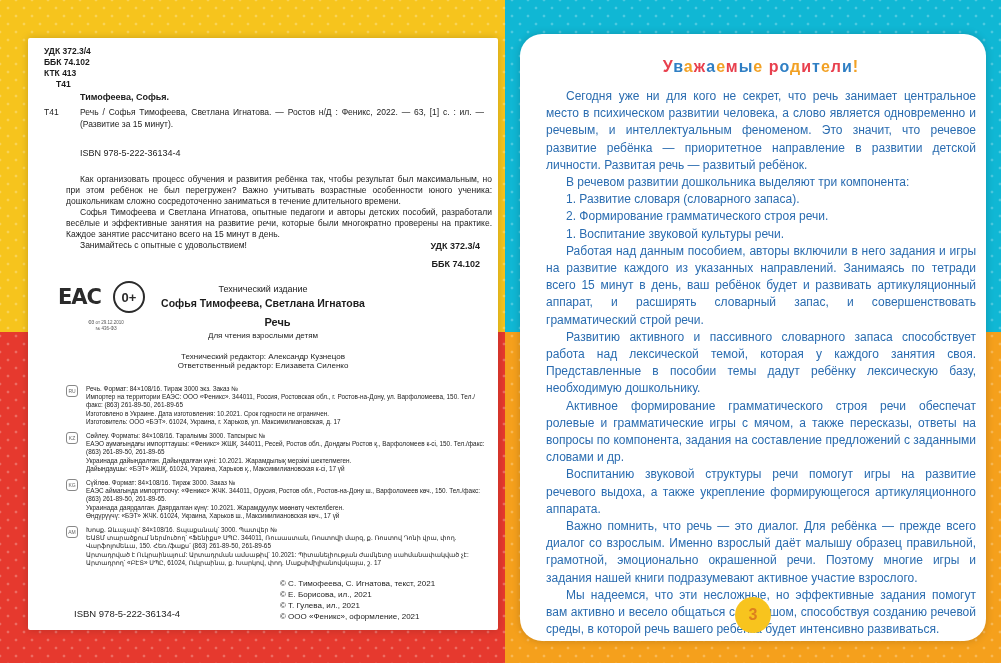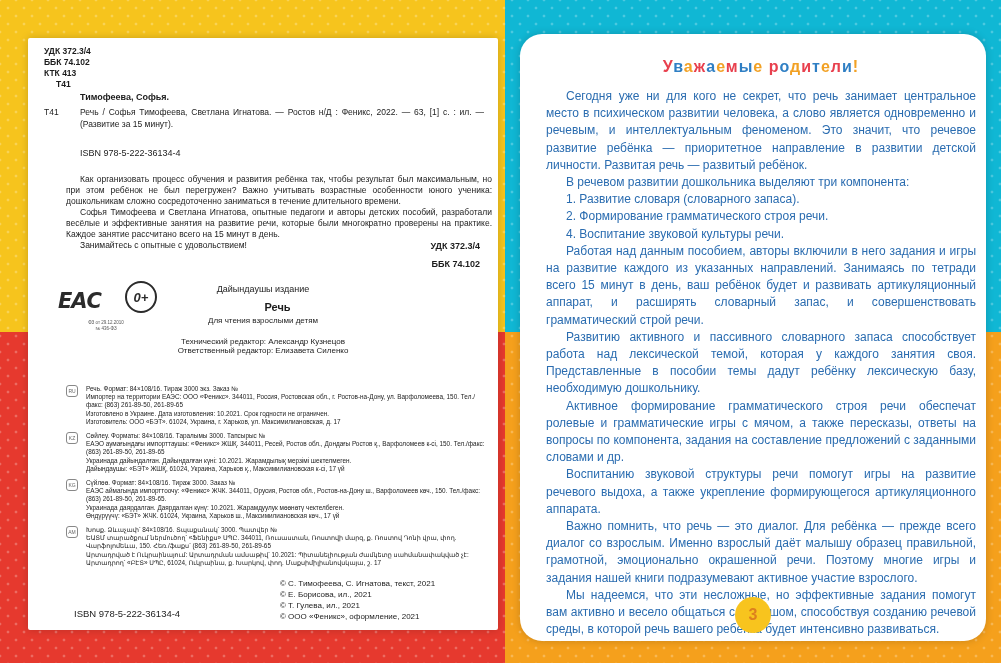--- a/index.html
+++ b/index.html
@@ -25,21 +25,21 @@
   .udk-block{position:absolute;left:16px;top:8px;font-size:8.5px;font-weight:bold;line-height:11px;}
   .udk-block .t41{padding-left:12px;}
   .author-heading{position:absolute;left:52px;top:54px;font-size:9px;font-weight:bold;}
   .catalog-code{position:absolute;left:16px;top:69px;font-size:8.5px;}
   .catalog-text{position:absolute;left:52px;top:69px;width:404px;font-size:8.5px;
     line-height:11.5px;text-align:justify;}
   .isbn-top{position:absolute;left:52px;top:110px;font-size:9px;}
   .annotation{position:absolute;left:38px;top:136px;width:426px;font-size:8.5px;line-height:11px;text-align:justify;}
   .annotation p{margin:0;text-indent:14px;}
   .udk-right{position:absolute;right:18px;top:199px;text-align:right;font-size:9px;font-weight:bold;line-height:18px;}
-  .marks{position:absolute;left:30px;top:243px;display:flex;align-items:flex-end;gap:24px;font-style:italic;}
+  .marks{position:absolute;left:30px;top:243px;display:flex;align-items:center;gap:12px;}
   .eac{font-size:21px;font-weight:bold;letter-spacing:-1px;color:#2b2b2b;
        font-family:"DejaVu Sans", sans-serif;}
   .age-circle{width:32px;height:32px;border:2.5px solid #2b2b2b;border-radius:50%;
     display:flex;align-items:center;justify-content:center;font-weight:bold;font-size:13px;color:#2b2b2b;}
   .age-law{position:absolute;left:30px;top:282px;width:96px;text-align:center;
     font-size:4.5px;line-height:5.5px;color:#555;}
   .edition-block{position:absolute;left:0;top:246px;width:100%;text-align:center;}
   .edition-type{font-size:9px;}
   .ed-authors{margin-top:3px;font-size:10.5px;font-weight:bold;}
   .ed-title{margin-top:7px;font-size:11px;font-weight:bold;margin-left:29px;}
@@ -105,21 +105,22 @@
       <div class="age-circle">
         <span>0+</span>
       </div>
     </div>
     <div class="age-law">
       <div>ФЗ от 29.12.2010</div>
       <div>№ 436-ФЗ</div>
     </div>
 
     <div class="edition-block">
-      <div class="edition-type">Дайындаушы издание</div>
+      <div class="edition-type">Технический издание</div>
+      <div class="ed-authors">Софья Тимофеева, Светлана Игнатова</div>
       <div class="ed-title">Речь</div>
       <div class="ed-subtitle">Для чтения взрослыми детям</div>
       <div class="ed-editor first">Технический редактор: Александр Кузнецов</div>
       <div class="ed-editor">Ответственный редактор: Елизавета Силенко</div>
     </div>
 
     <div class="imprint">
       <div class="imprint-group">
         <span class="lang-icon">RU</span>
         <div>Речь. Формат: 84×108/16. Тираж 3000 экз. Заказ №</div>
@@ -160,21 +161,21 @@
     <div class="isbn-bottom">ISBN 978-5-222-36134-4</div>
   </div>
 
   <div class="right-page">
     <h1 class="rp-title"><span style="color: rgb(232, 64, 78);">У</span><span style="color: rgb(47, 127, 196);">в</span><span style="color: rgb(242, 161, 36);">а</span><span style="color: rgb(232, 64, 78);">ж</span><span style="color: rgb(47, 127, 196);">а</span><span style="color: rgb(242, 161, 36);">е</span><span style="color: rgb(232, 64, 78);">м</span><span style="color: rgb(47, 127, 196);">ы</span><span style="color: rgb(242, 161, 36);">е</span><span> </span><span style="color: rgb(232, 64, 78);">р</span><span style="color: rgb(47, 127, 196);">о</span><span style="color: rgb(242, 161, 36);">д</span><span style="color: rgb(232, 64, 78);">и</span><span style="color: rgb(47, 127, 196);">т</span><span style="color: rgb(242, 161, 36);">е</span><span style="color: rgb(232, 64, 78);">л</span><span style="color: rgb(47, 127, 196);">и</span><span style="color: rgb(242, 161, 36);">!</span></h1>
     <div class="rp-body">
       <p>Сегодня уже ни для кого не секрет, что речь занимает центральное место в психическом развитии человека, а слово является одновременно и речевым, и интеллектуальным феноменом. Это значит, что речевое развитие ребёнка — приоритетное направление в развитии детской личности. Развитая речь — развитый ребёнок.</p>
       <p>В речевом развитии дошкольника выделяют три компонента:</p>
       <p>1.  Развитие словаря (словарного запаса).</p>
       <p>2.  Формирование грамматического строя речи.</p>
-      <p>4.  Воспитание звуковой культуры речи.</p>
+      <p>1.  Воспитание звуковой культуры речи.</p>
       <p>Работая над данным пособием, авторы включили в него задания и игры на развитие каждого из указанных направлений. Занимаясь по тетради всего 15 минут в день, ваш ребёнок будет и развивать артикуляционный аппарат, и расширять словарный запас, и совершенствовать грамматический строй речи.</p>
       <p>Развитию активного и пассивного словарного запаса способствует работа над лексической темой, которая у каждого занятия своя. Представленные в пособии темы дадут ребёнку лексическую базу, необходимую дошкольнику.</p>
       <p>Активное формирование грамматического строя речи обеспечат ролевые и грамматические игры с мячом, а также пересказы, ответы на вопросы по компонента, задания на составление предложений с заданными словами и др.</p>
       <p>Воспитанию звуковой структуры речи помогут игры на развитие речевого выдоха, а также укрепление формирующегося артикуляционного аппарата.</p>
       <p>Важно помнить, что речь — это диалог. Для ребёнка — прежде всего диалог со взрослым. Именно взрослый даёт малышу образец правильной, грамотной, эмоционально окрашенной речи. Поэтому многие игры и задания нашей книги подразумевают активное участие взрослого.</p>
       <p>Мы надеемся, что эти несложные, но эффективные задания помогут вам активно и весело общаться с малышом, способствуя созданию речевой среды, в которой речь вашего ребёнка будет интенсивно развиваться.</p>
 
     </div>
     <div class="page-number-badge">
       <span>3</span>

